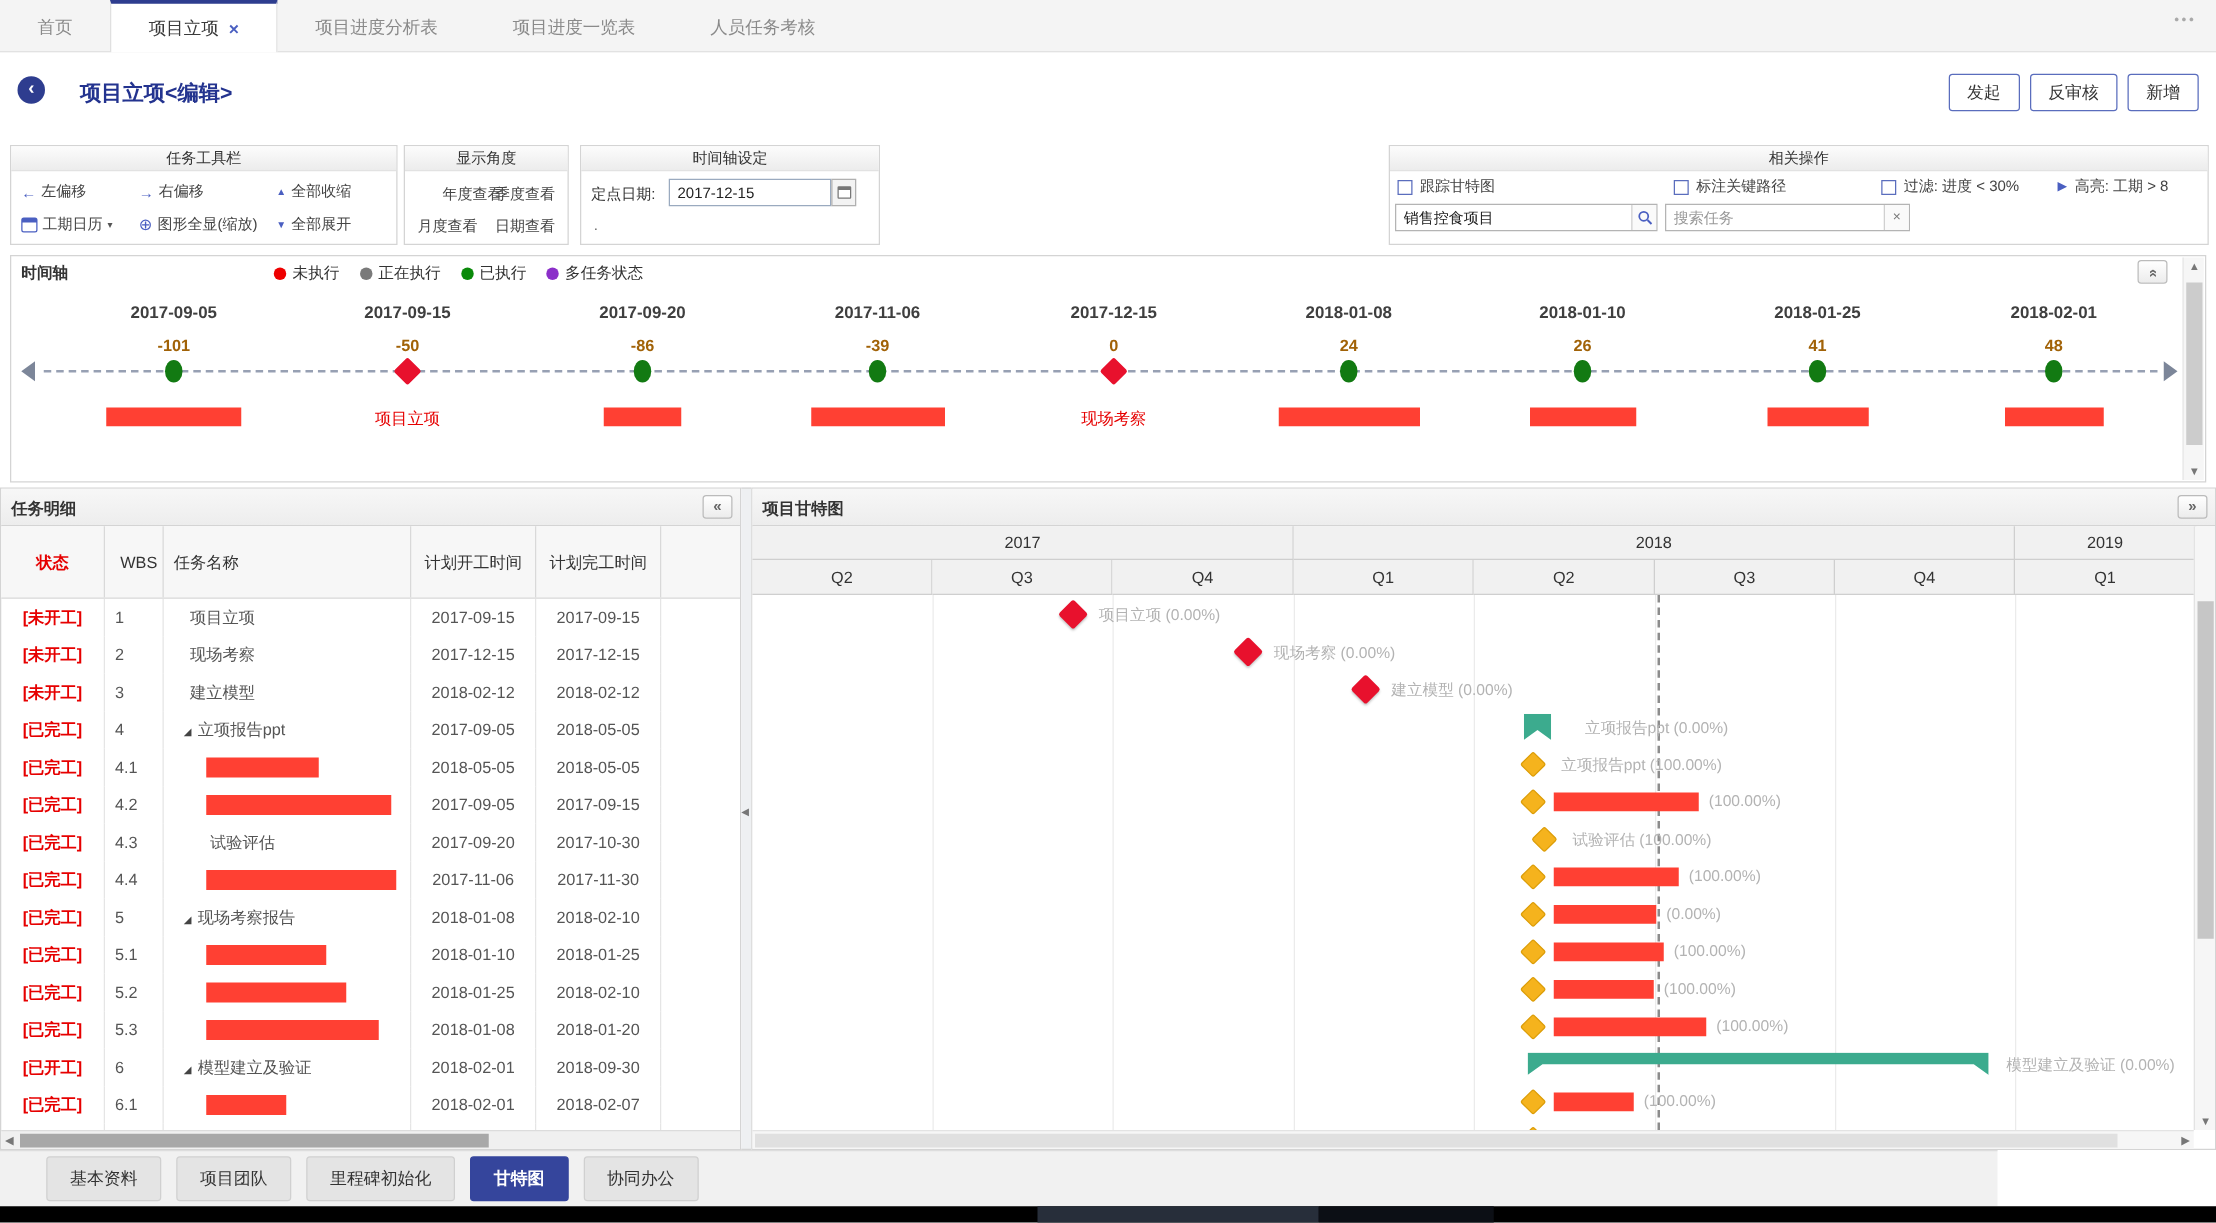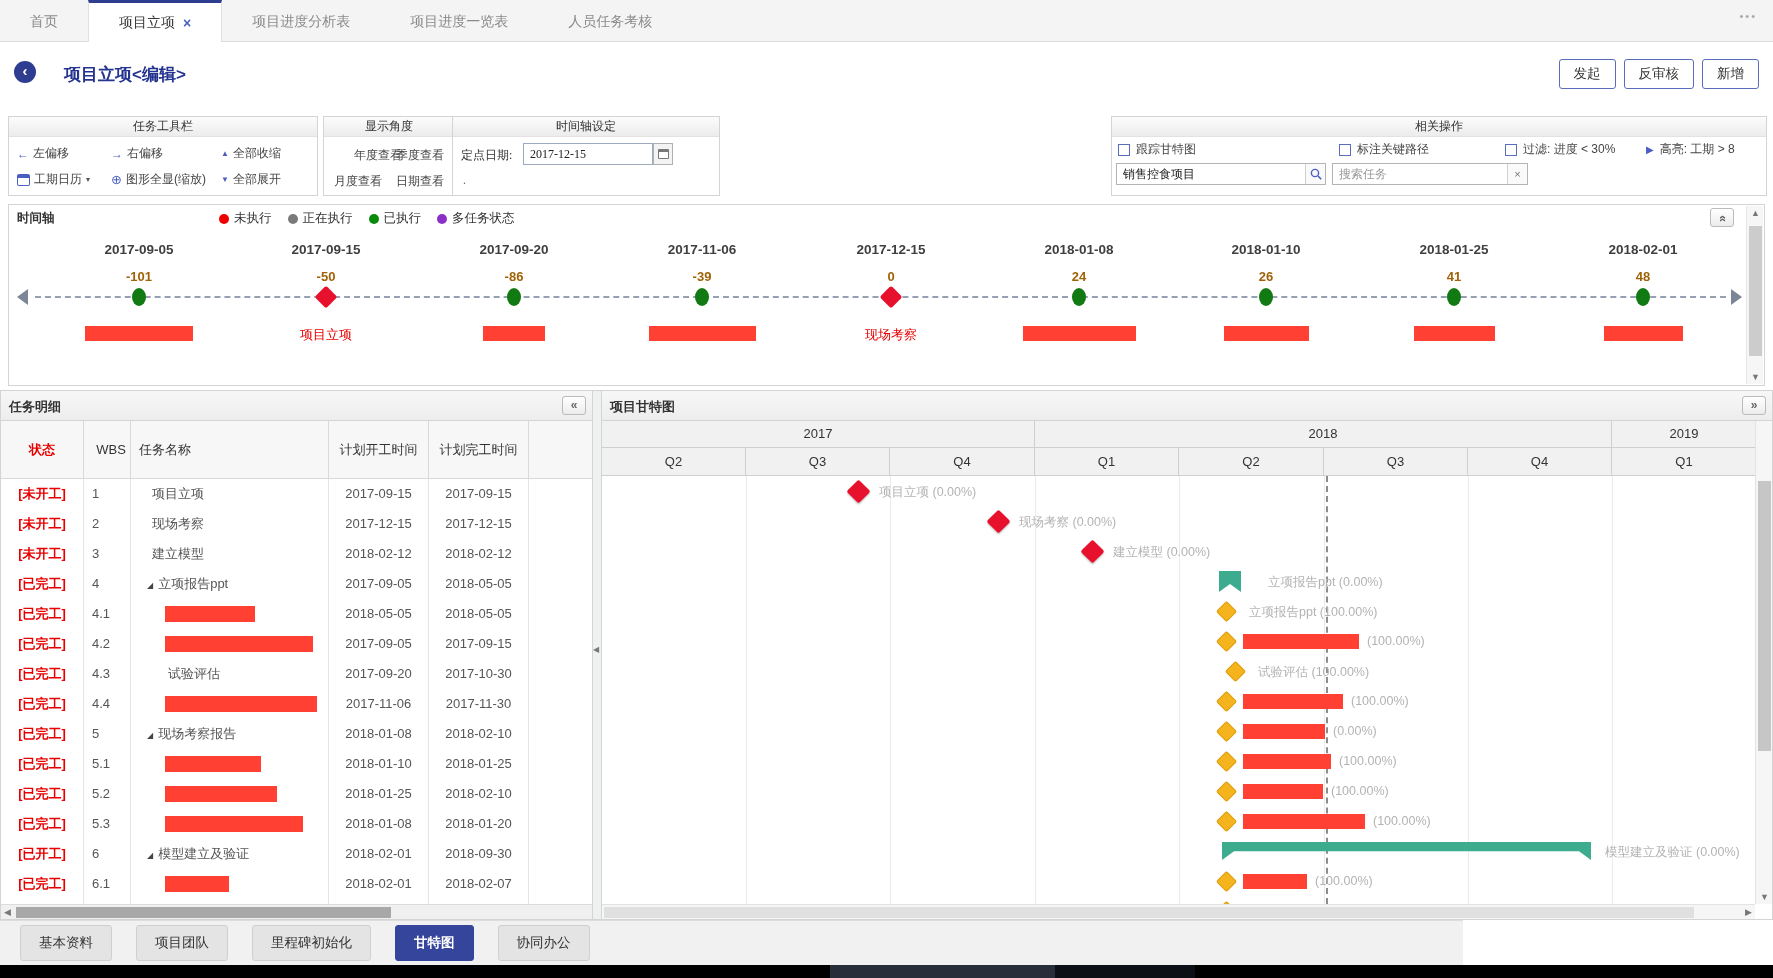--- a/index.html
+++ b/index.html
@@ -22,21 +22,21 @@
   #head-actions { position:absolute; right:14px; top:17px; display:flex; gap:8px; }
   .hbtn { background:#fff; border:1px solid #5a6dbd; border-radius:3px; color:#333;
     font-size:13.5px; padding:5px 14px; cursor:pointer; font-family:inherit; }
 
   
   .panel { position:absolute; top:116px; height:80px; border:1px solid #d4d4d4; background:#fff; }
   .p-head { height:20px; line-height:19px; text-align:center; font-size:12px; color:#333;
     background:linear-gradient(#fcfcfc,#ececec); border-bottom:1px solid #e2e2e2; }
   #p-task { left:8px;  width:310px; }
   #p-view { left:323px; width:132px; }
-  #p-time { left:452px; width:268px;font-family:Liberation Serif, serif; }
+  #p-time { left:464px; width:240px; }
   #p-rel  { left:1111px; width:656px; }
   .t-item { position:absolute; display:flex; align-items:center; gap:4px; font-size:12px; color:#444; cursor:pointer; white-space:nowrap; }
   .blue { color:#4a5fc1; }
   .tri { font-size:8px; color:#4a5fc1; }
   .ico-cal { display:inline-block; width:13px; height:12px; border:1px solid #4a5fc1; border-top:4px solid #4a5fc1; border-radius:2px; background:#fff; }
   .caret { font-size:8px; color:#555; }
   .v-item { position:absolute; font-size:12px; color:#444; cursor:pointer; white-space:nowrap; }
   #time-label { position:absolute; left:8px; top:30px; font-size:12px; color:#333; }
   #fix-date { position:absolute; left:70px; top:26px; width:130px; height:22px; border:1px solid #9aaabf;
     font-size:12px; padding:0 6px; color:#222; font-family:inherit; }
@@ -126,22 +126,22 @@
   #g-hscroll { position:absolute; left:0; bottom:0; right:17px; height:15px; background:#f6f6f6; border-top:1px solid #e3e3e3; }
   #gh-thumb { position:absolute; left:2px; top:2px; width:1090px; height:11px; background:#e0e0e0; }
 
   
   #tl-vscroll { position:absolute; right:1px; top:1px; bottom:1px; width:17px; background:#f6f6f6; border-left:1px solid #e6e6e6; }
   #tl-up { position:absolute; left:4px; top:2px; font-size:9px; color:#777; }
   #tl-down { position:absolute; left:4px; bottom:2px; font-size:9px; color:#777; }
   #tlv-thumb { position:absolute; left:2px; top:20px; width:13px; height:130px; background:#cccccc; }
 
   
-  #bottombar { position:absolute; left:0; top:920px; width:1463px; height:45px; background:#f1f1f1;
-    border-top:1px solid #ddd; display:flex; align-items:center; gap:24px; padding-left:20px; }
+  #bottombar { position:absolute; left:0; top:920px; width:1598px; height:45px; background:#f1f1f1;
+    border-top:1px solid #ddd; display:flex; align-items:center; gap:12px; padding-left:37px; }
   .btab { background:#e4e4e4; border:1px solid #d0d0d0; border-radius:3px; padding:8px 18px;
     font-size:13.5px; color:#333; cursor:pointer; font-family:inherit; }
   .btab.active { background:#35459c; border-color:#35459c; color:#fff; font-weight:bold; }
 
   #blackstrip { position:absolute; left:0; top:965px; width:1773px; height:13px; background:#000; }
   .bs-seg { position:absolute; top:0; height:13px; }
 </style>
 </head>
 <body>
 

